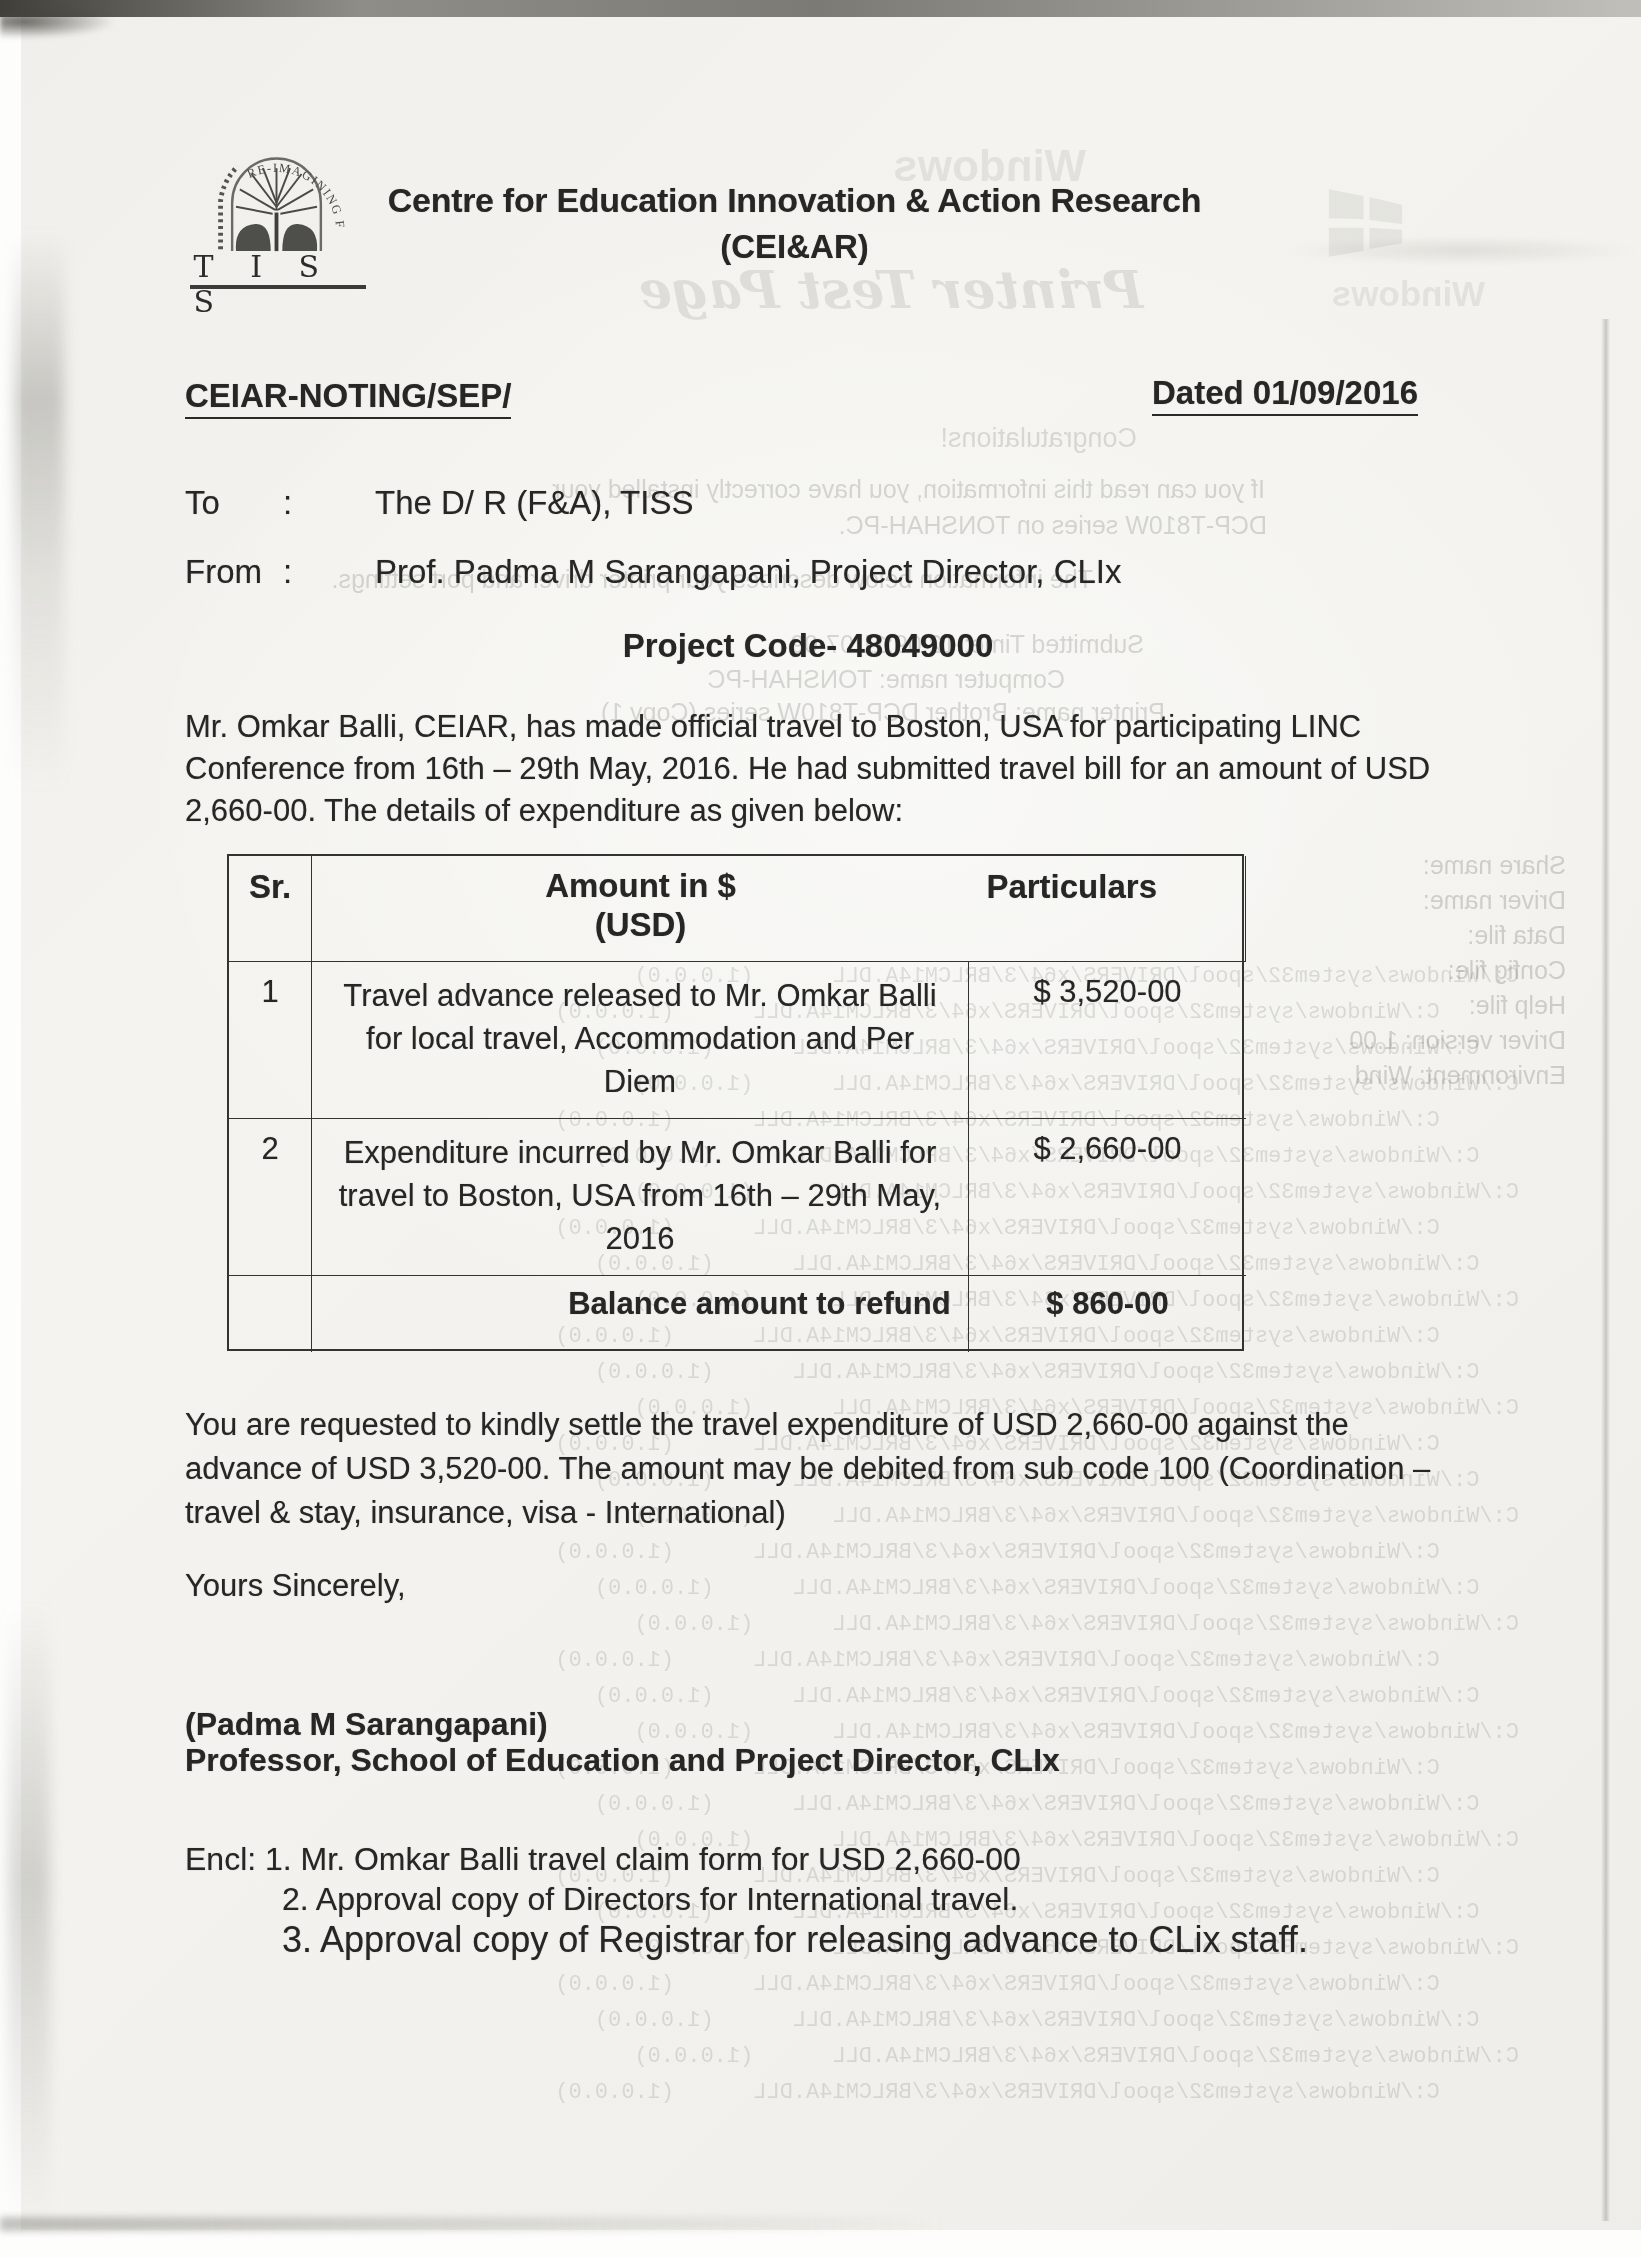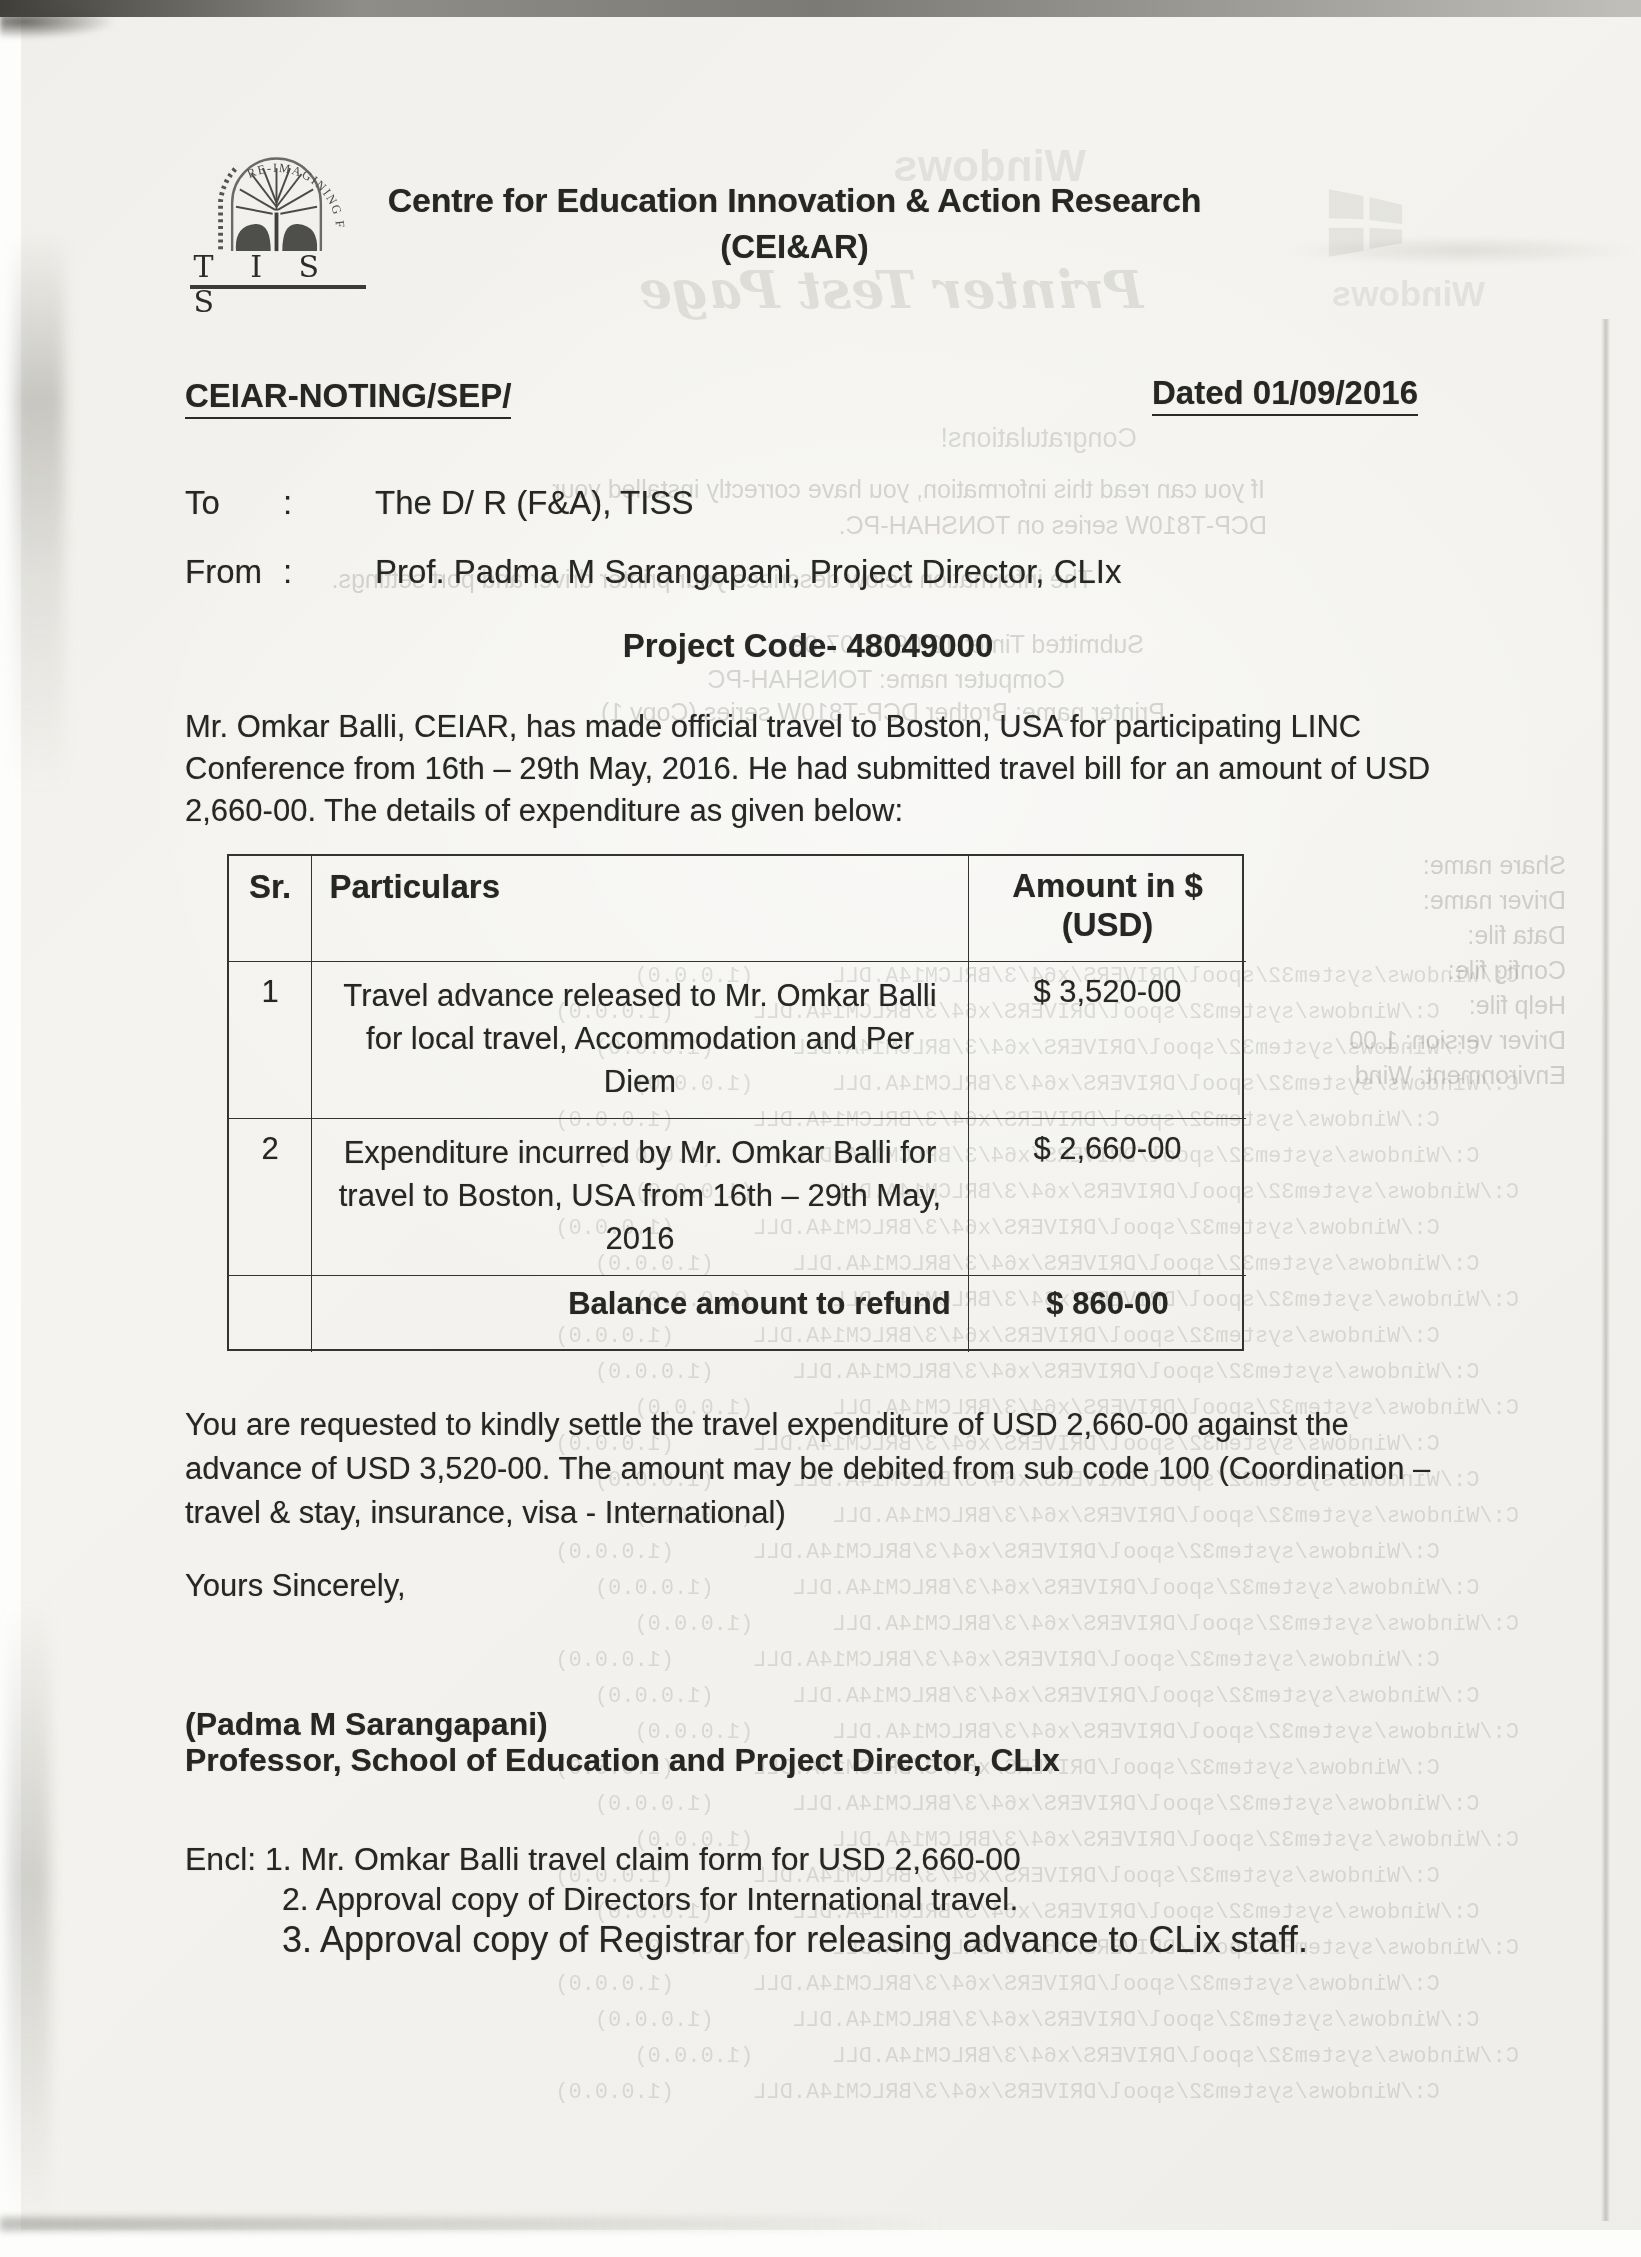--- a/index.html
+++ b/index.html
@@ -215,23 +215,23 @@
   <div id="from-value" class="abs addr ink">Prof. Padma M Sarangapani, Project Director, CLIx</div>
 
   <div id="project-code" class="abs ink">Project Code- 48049000</div>
 
   <div id="body-para" class="abs ink">Mr. Omkar Balli, CEIAR, has made official travel to Boston, USA for participating LINC
 Conference from 16th – 29th May, 2016. He had submitted travel bill for an amount of USD
 2,660-00. The details of expenditure as given below:</div>
 
   <div id="exp-table" class="abs">
     <div class="cell hdr c-sr ink">Sr.</div>
-    <div class="cell hdr c-part-hdr ink">Particulars</div>
     <div class="cell hdr c-amt-hdr last-col ink">Amount in $
 (USD)</div>
+    <div class="cell hdr c-part-hdr ink">Particulars</div>
 
     <div class="cell c-sr ink">1</div>
     <div class="cell c-part ink">Travel advance released to Mr. Omkar Balli
 for local travel, Accommodation and Per
 Diem</div>
     <div class="cell c-amt last-col ink">$ 3,520-00</div>
 
     <div class="cell c-sr ink">2</div>
     <div class="cell c-part ink">Expenditure incurred by Mr. Omkar Balli for
 travel to Boston, USA from 16th – 29th May,

